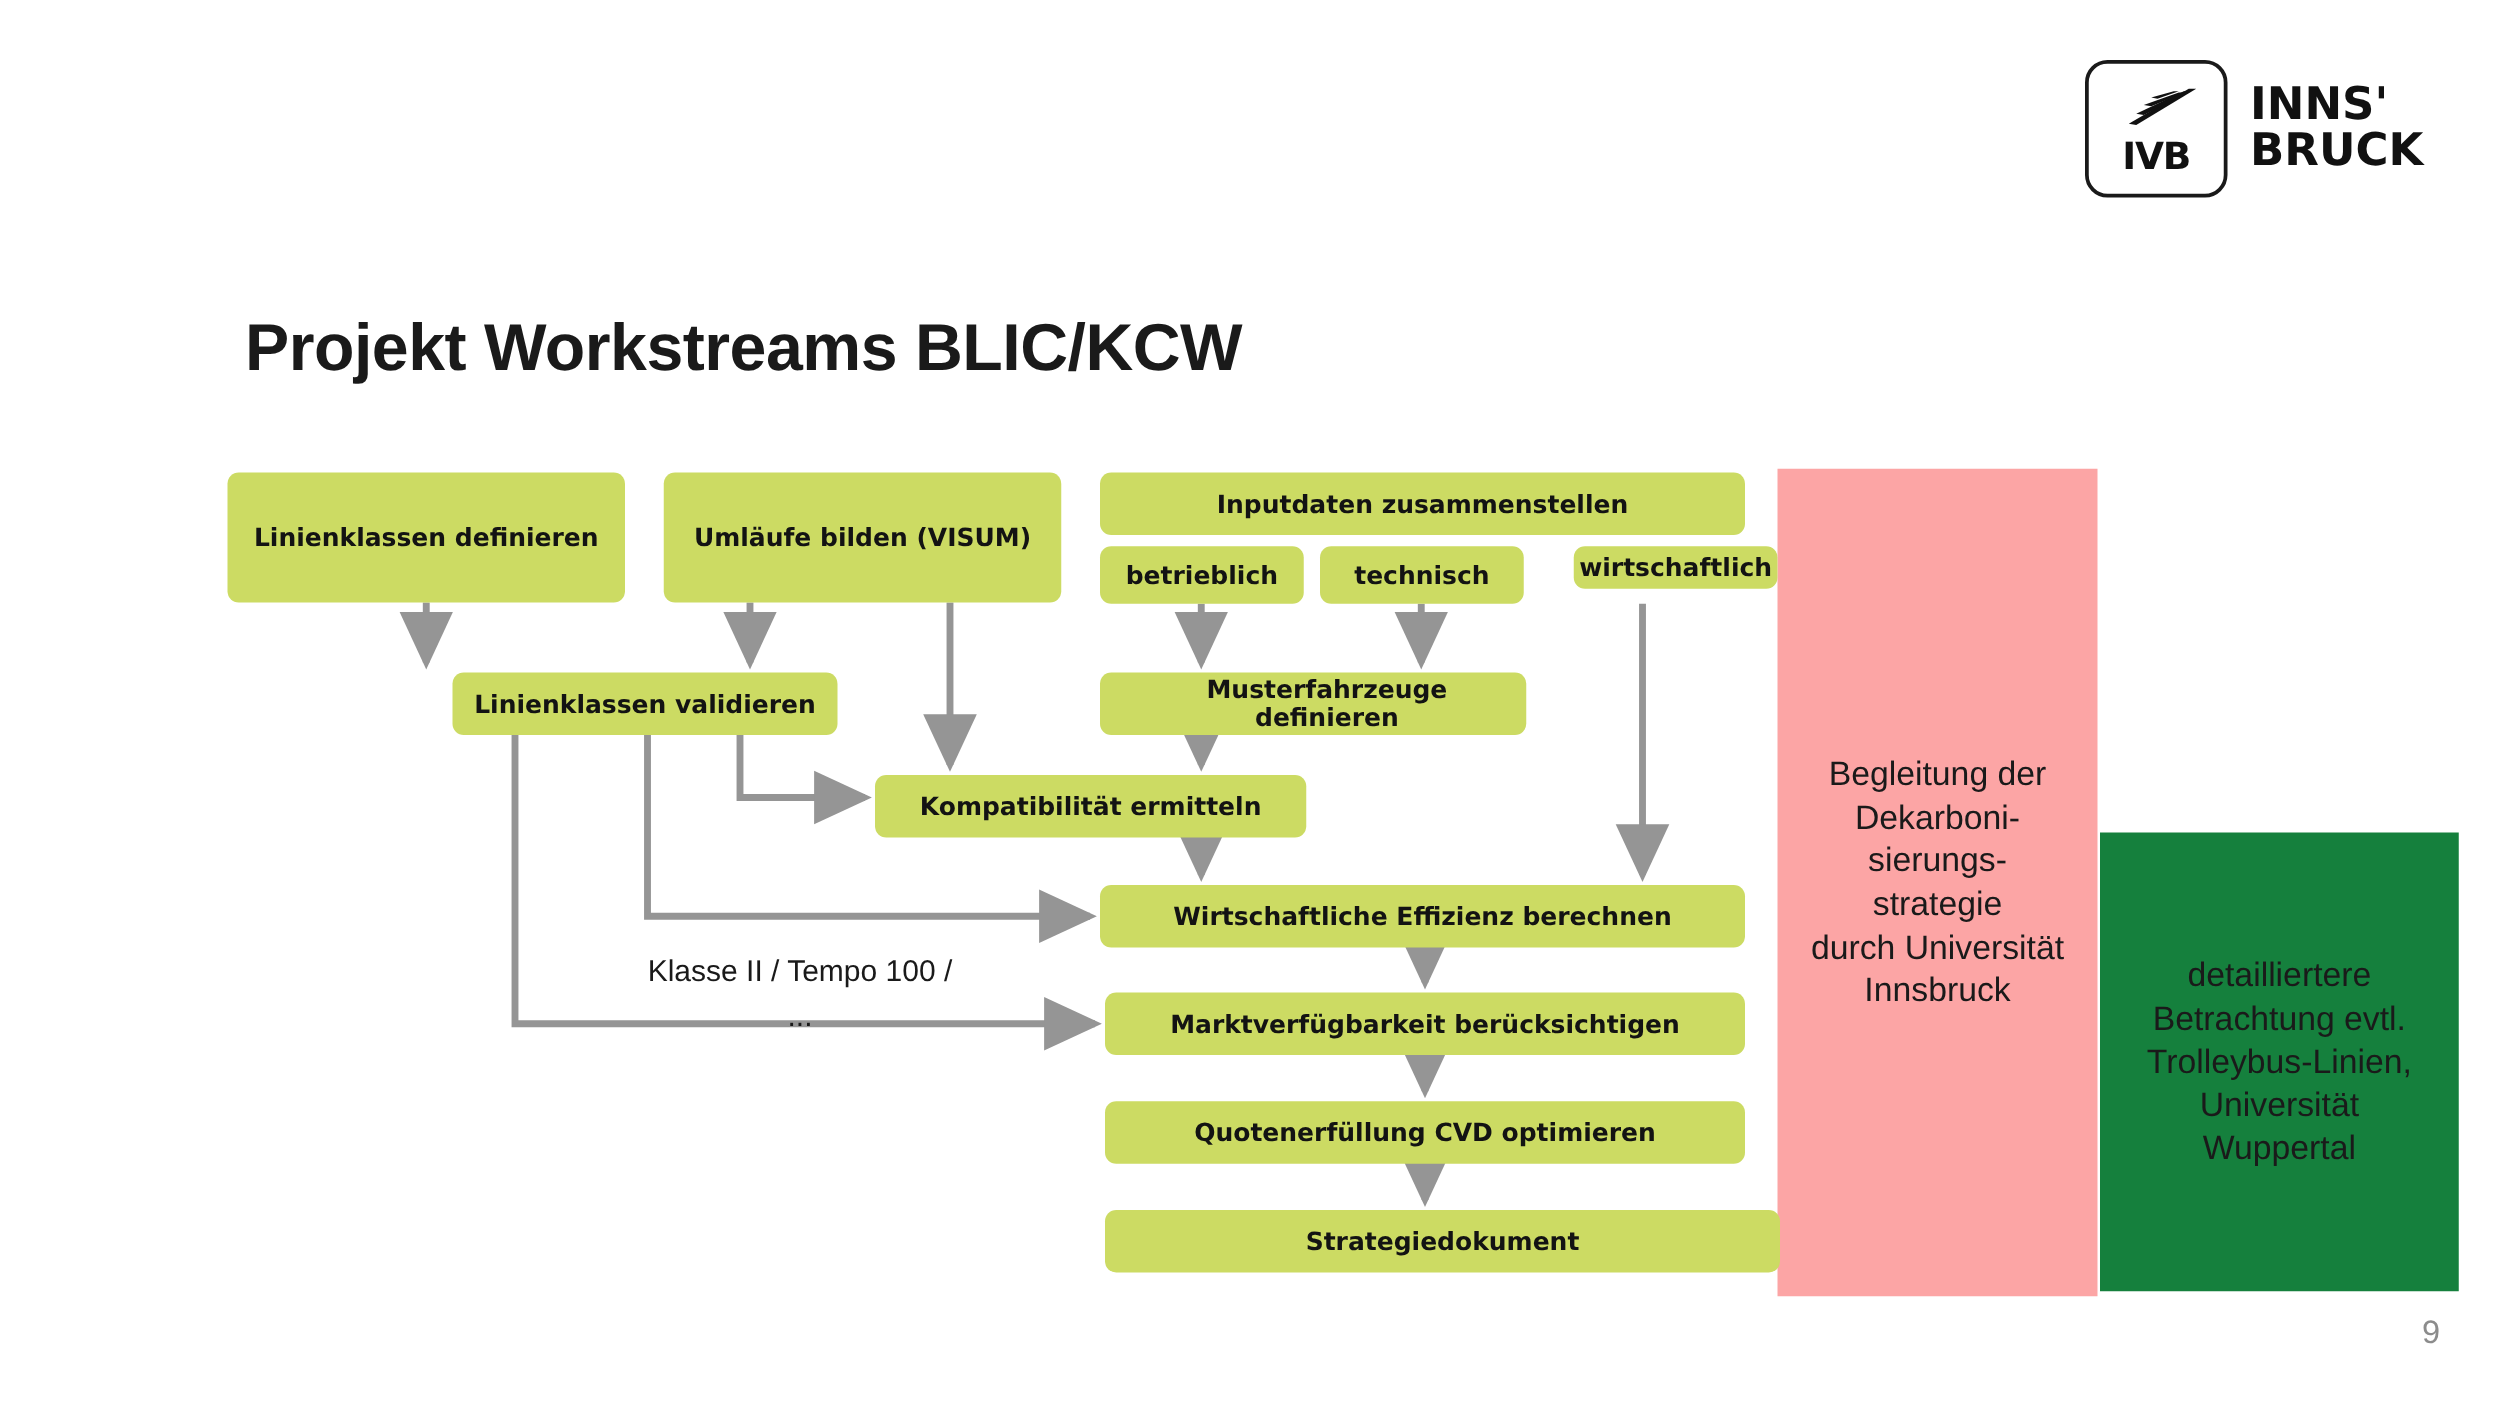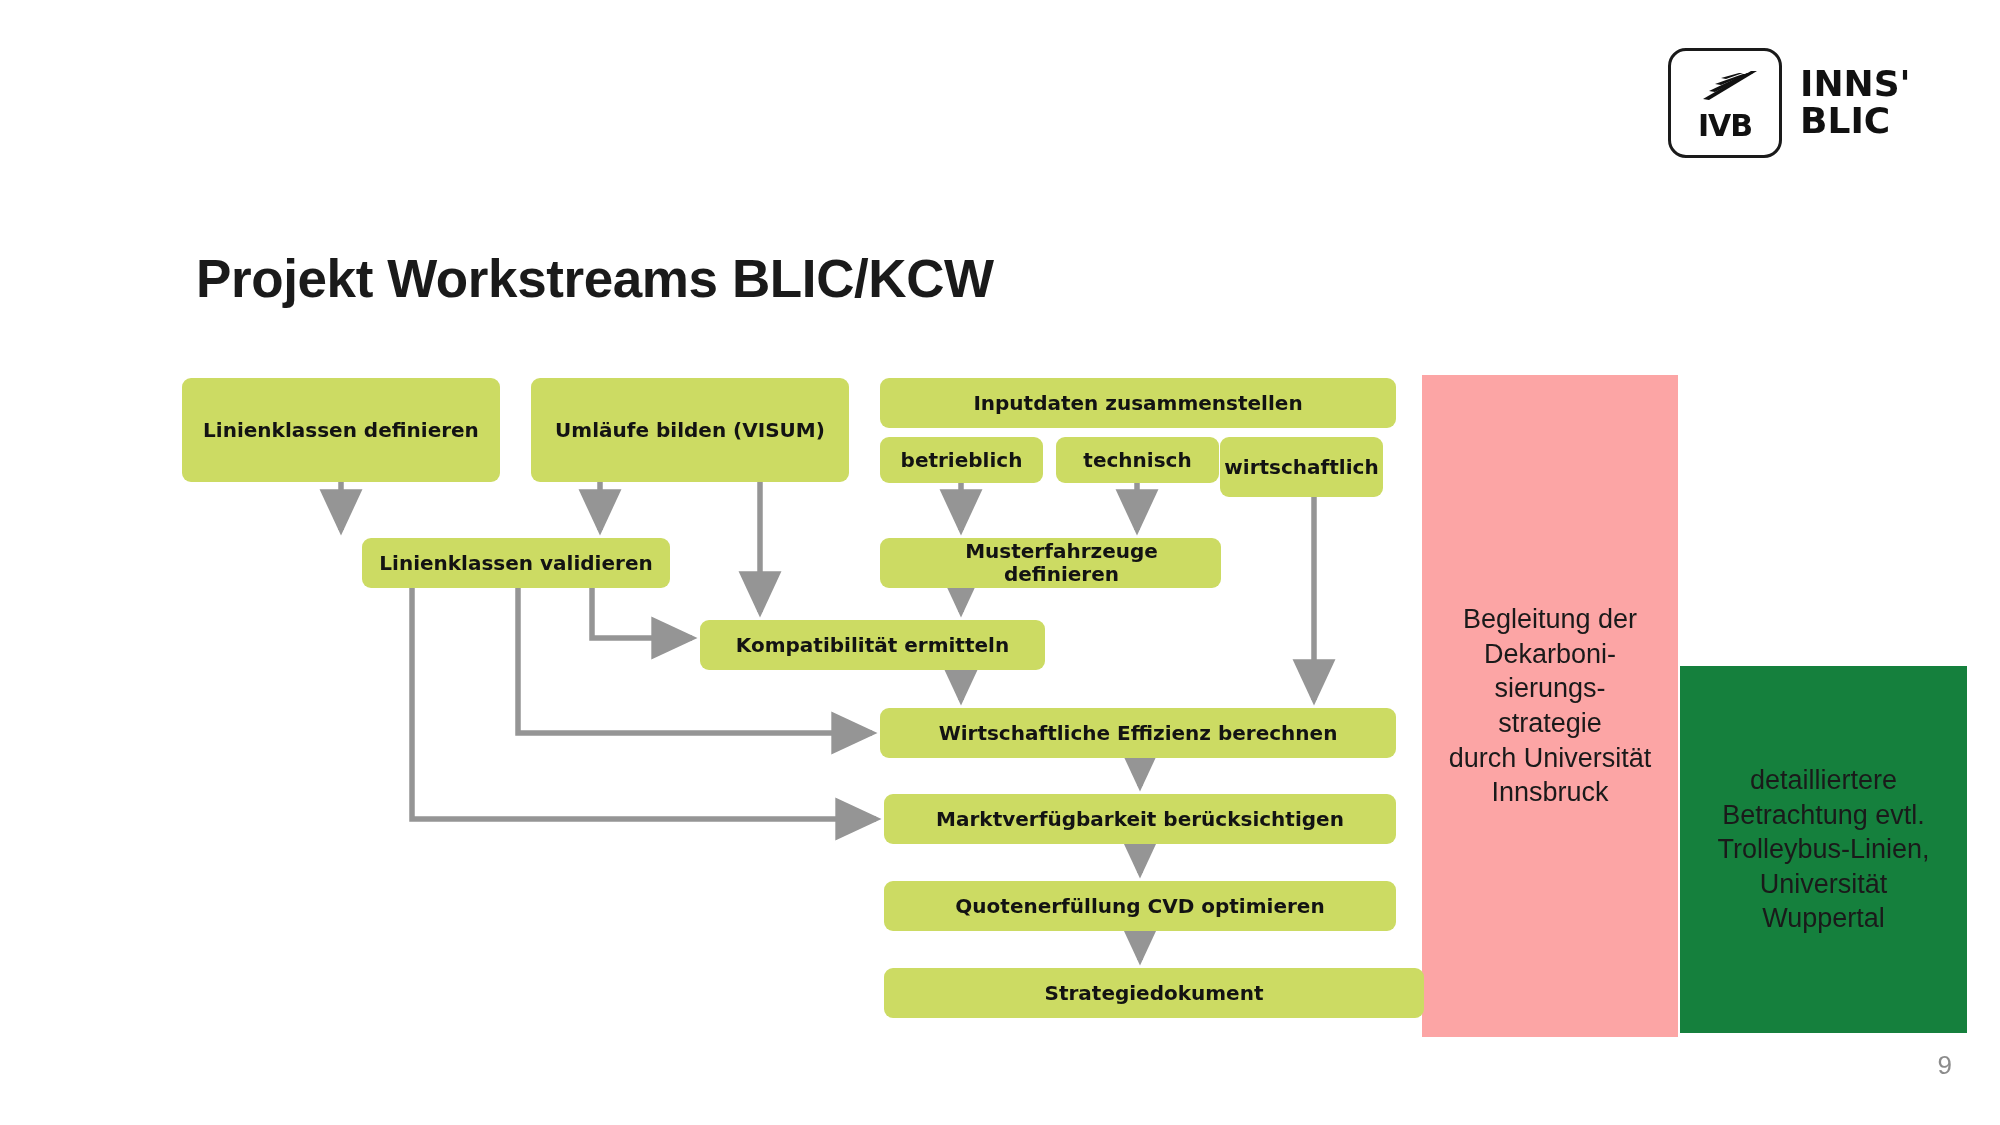--- a/index.html
+++ b/index.html
@@ -179,21 +179,21 @@
     <svg id="logo-swoosh" viewBox="0 0 58 34">
       <path d="M2 30 L50 2 L56 2 L8 31 Z" fill="#111111"></path>
       <path d="M8 22 L46 4 L52 4 L14 23 Z" fill="#111111"></path>
       <path d="M14 15 L42 5 L47 5 L20 16 Z" fill="#111111"></path>
       <path d="M20 9 L38 4 L42 4 L25 10 Z" fill="#111111"></path>
     </svg>
     <div id="logo-ivb">IVB</div>
   </div>
   <div id="logo-wordmark">
     <div>INNS'</div>
-    <div>BLIC</div>
+    <div>BRUCK</div>
   </div>
 </div>
 
 <div id="page-title">Projekt Workstreams BLIC/KCW</div>
 
 <div id="diagram">
 
   <svg id="connectors" viewBox="0 0 2000 1125">
     <defs>
       <marker id="arrow" markerWidth="9" markerHeight="9" refX="7.4" refY="4.5" orient="auto" markerUnits="strokeWidth">
@@ -248,32 +248,34 @@
   <div class="node" style="left:182px;  top:378px; width:318px; height:104px;">Linienklassen definieren</div>
 
   <div class="node" style="left:880px;  top:378px; width:516px; height:50px;">Inputdaten zusammenstellen</div>
 
   <div class="node" style="left:531px;  top:378px; width:318px; height:104px;">Umläufe bilden (VISUM)</div>
 
   <div class="node" style="left:880px;  top:437px; width:163px; height:46px;">betrieblich</div>
 
   <div class="node" style="left:1056px; top:437px; width:163px; height:46px;">technisch</div>
 
-  <div class="node" style="left:1220px; top:437px; width:163px; height:60px;">wirtschaftlich</div>
+  <div class="node" style="left:1259px; top:437px; width:163px; height:34px;">wirtschaftlich</div>
 
   <div class="node" style="left:362px;  top:538px; width:308px; height:50px;">Linienklassen validieren</div>
 
   <div class="node" style="left:880px;  top:538px; width:341px; height:50px;padding-left:32px;">Musterfahrzeuge definieren</div>
 
   <div class="node" style="left:700px;  top:620px; width:345px; height:50px;">Kompatibilität ermitteln</div>
 
   <div class="node" style="left:880px;  top:708px; width:516px; height:50px;">Wirtschaftliche Effizienz berechnen</div>
 
   <div class="node" style="left:884px;  top:794px; width:512px; height:50px;">Marktverfügbarkeit berücksichtigen</div>
 
   <div class="node" style="left:884px;  top:881px; width:512px; height:50px;">Quotenerfüllung CVD optimieren</div>
 
   <div class="node" style="left:884px;  top:968px; width:540px; height:50px;">Strategiedokument</div>
 
+  <div id="edge-label">Klasse II / Tempo 100 /
+...</div>
 
 </div>
 
 <div id="page-number">9</div>
 
 </body></html>

